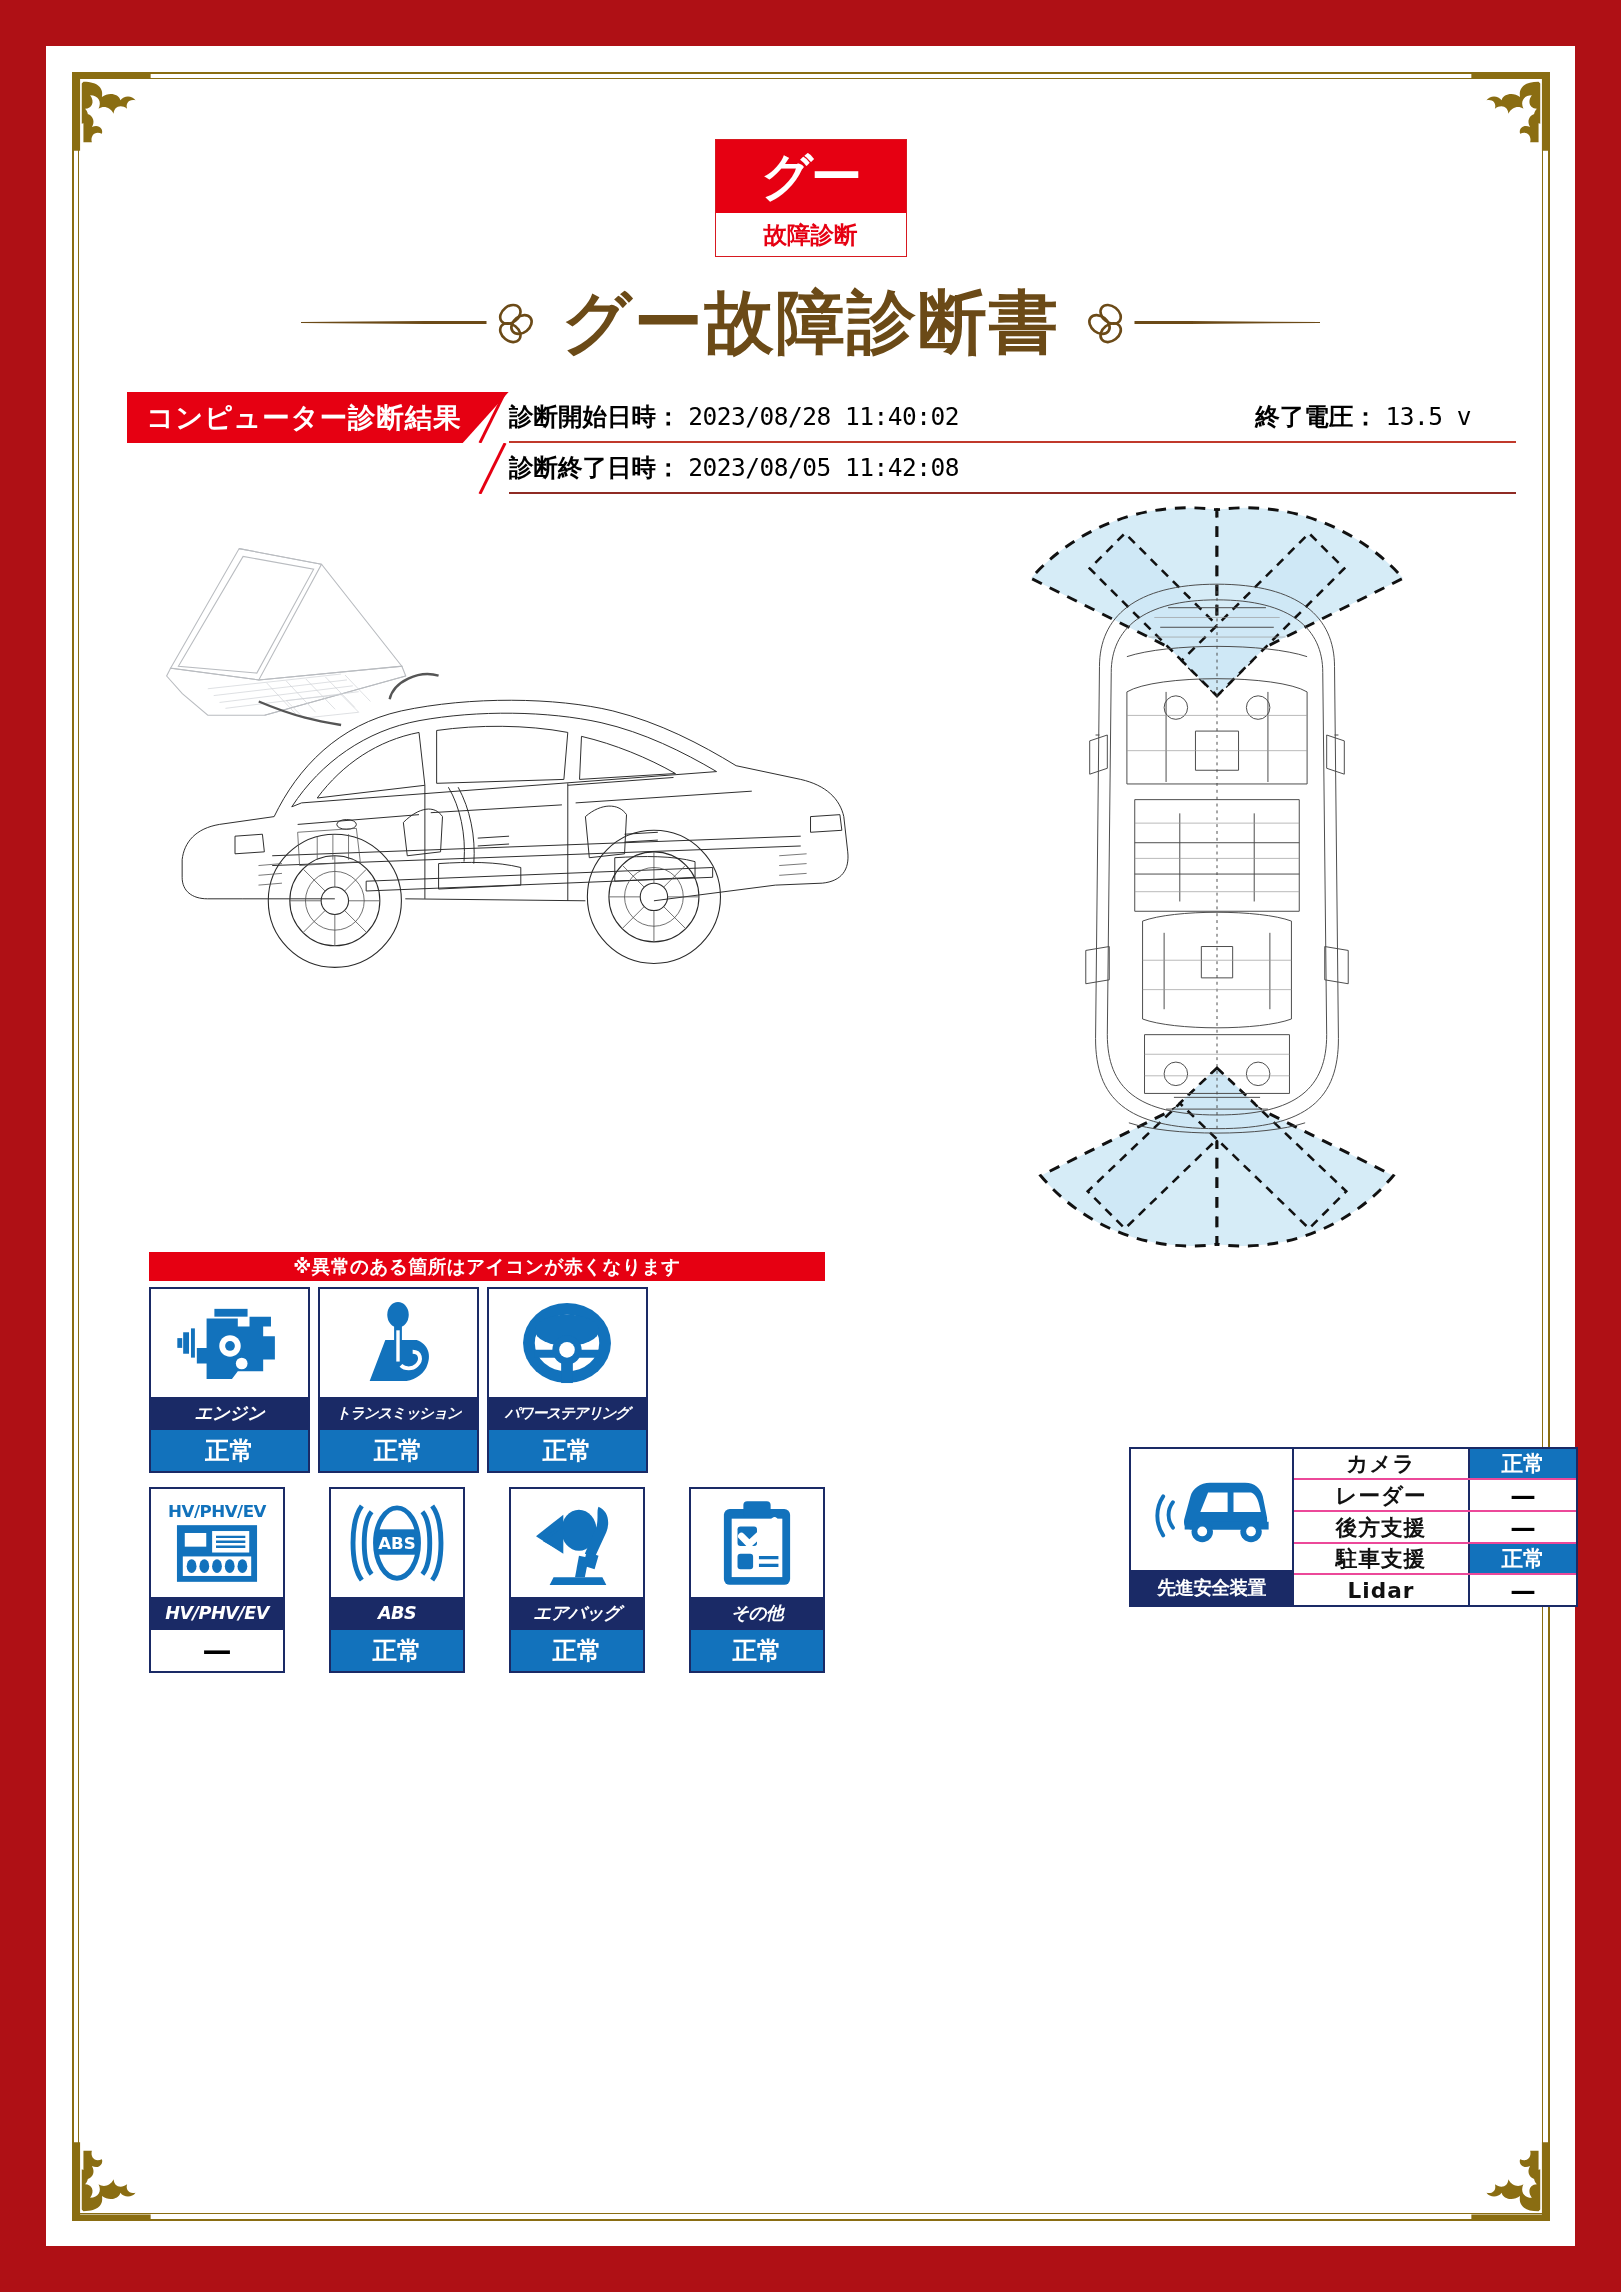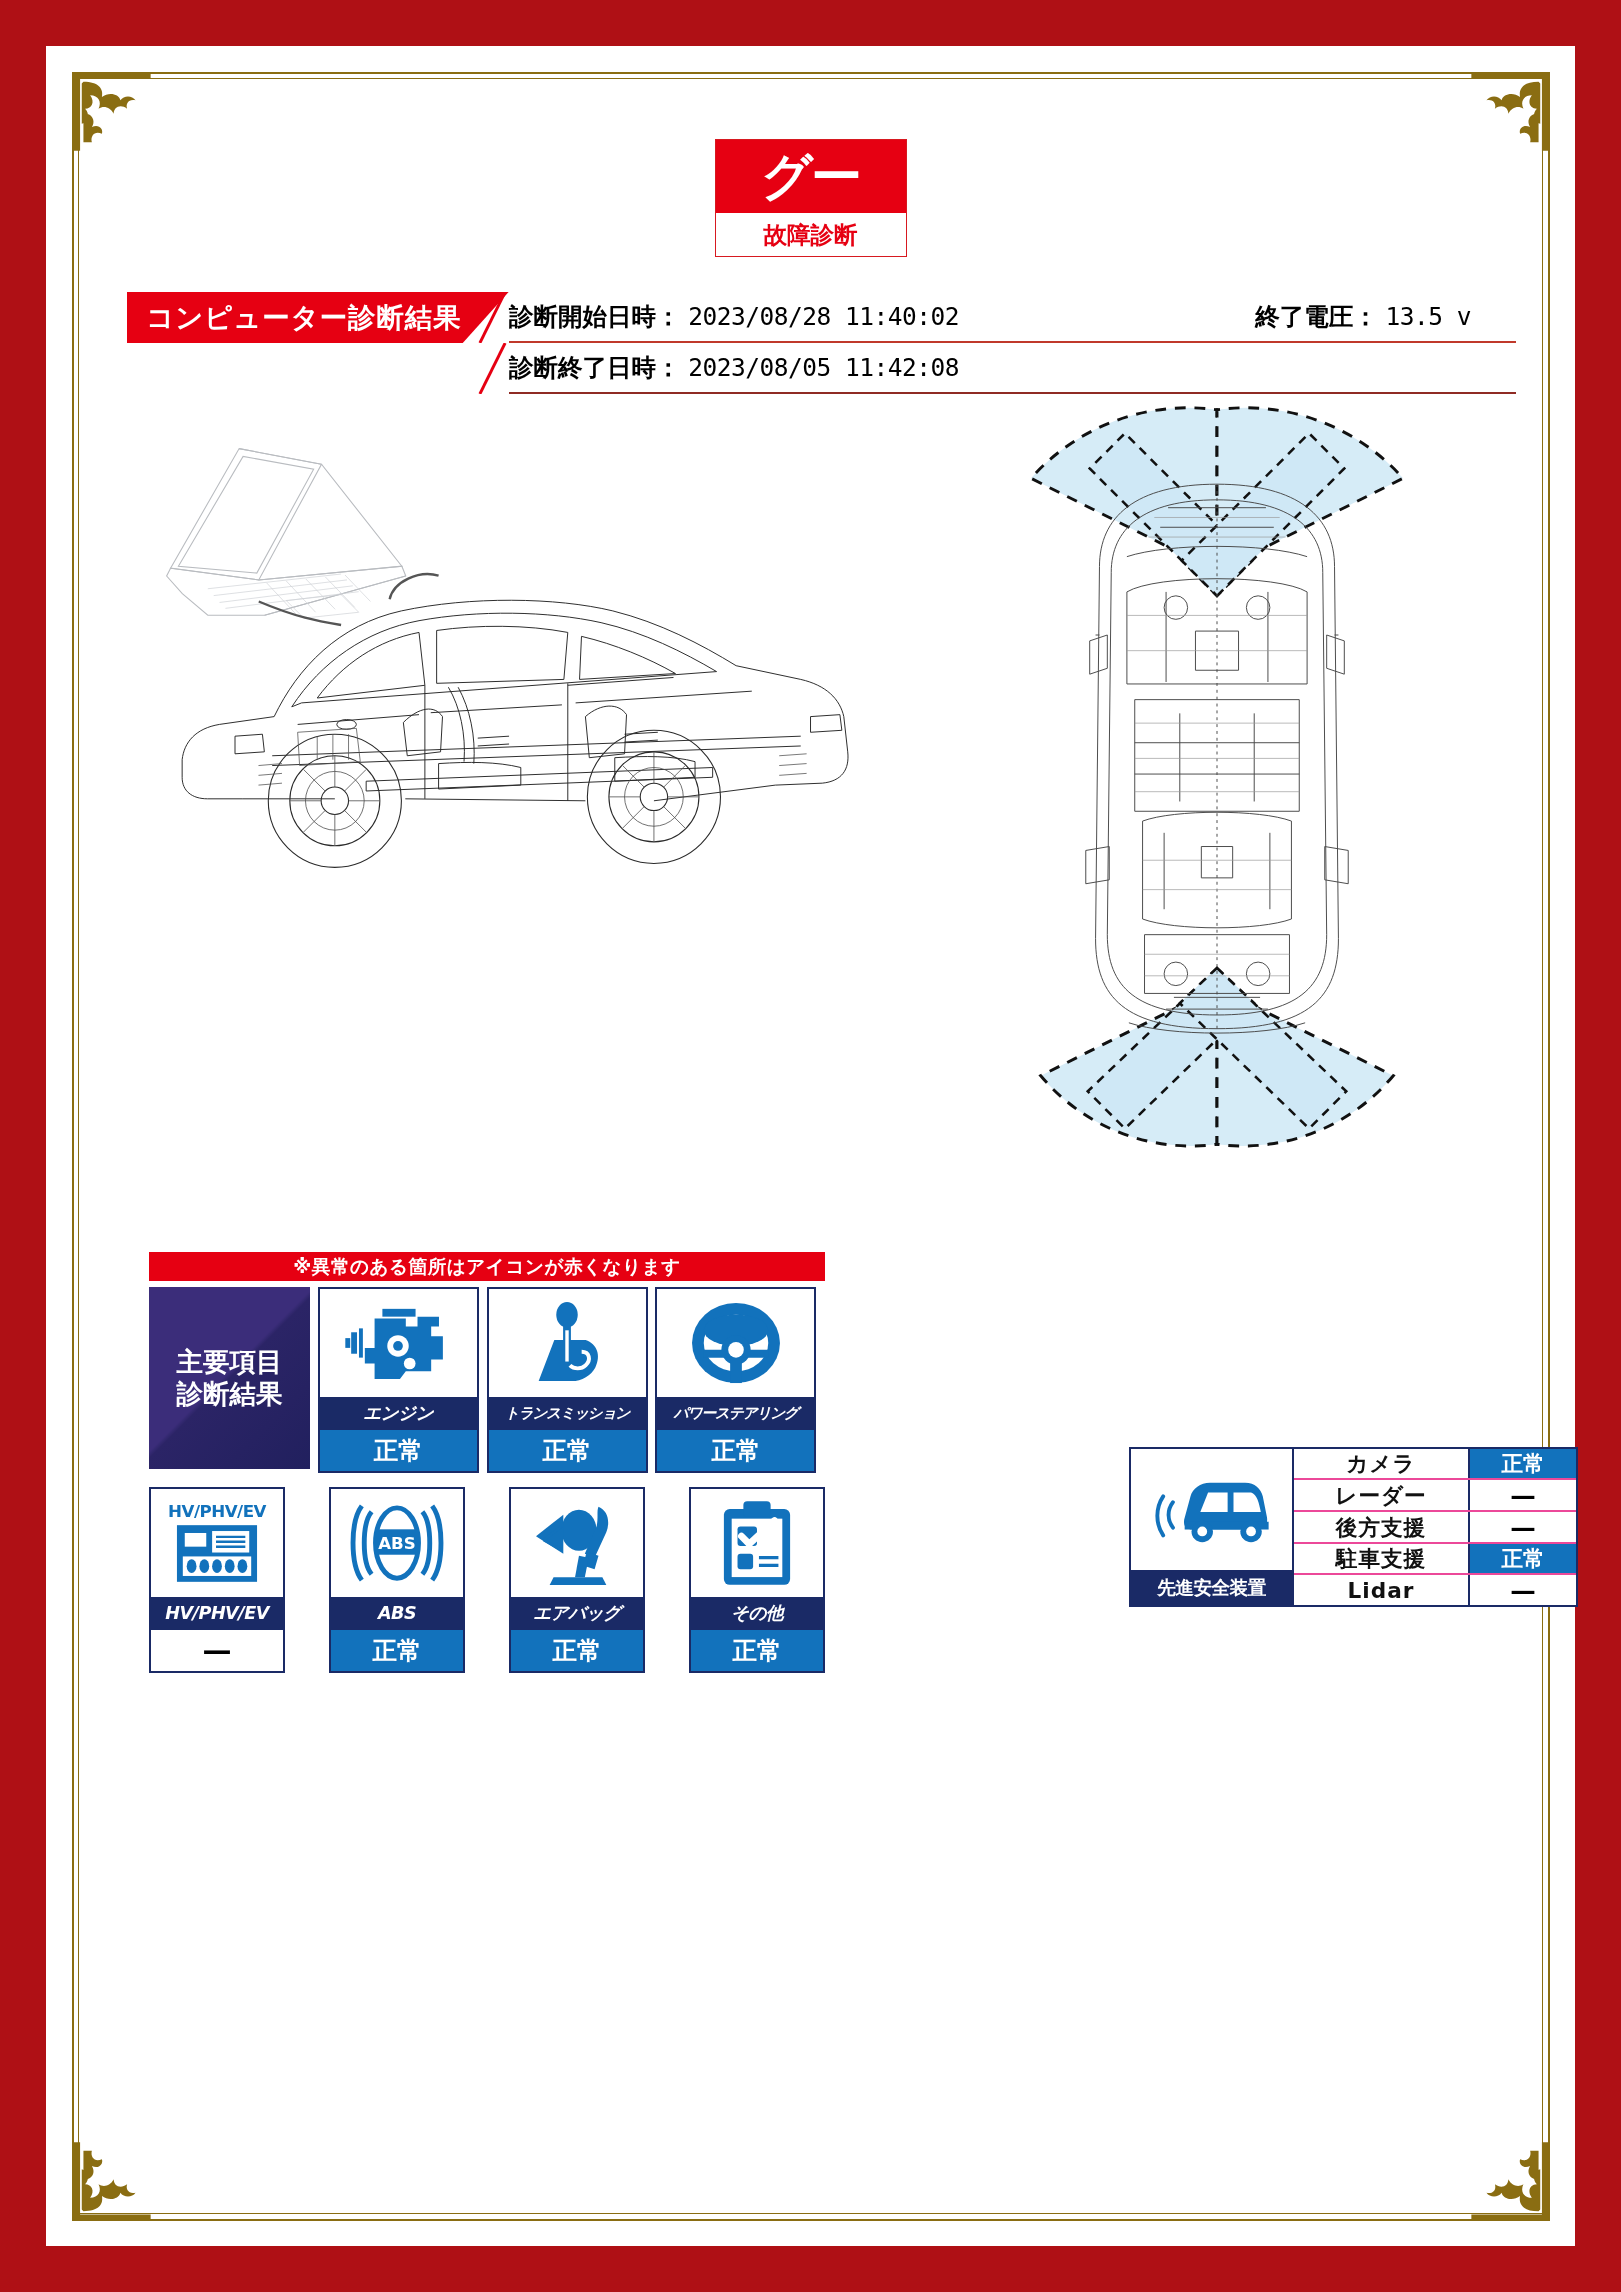--- a/index.html
+++ b/index.html
@@ -360,20 +360,43 @@
       <div class="logo">
         <div class="logo-top">
           <span class="logo-gu">グー</span>
         </div>
         <div class="logo-bot">
           <span class="logo-sub">故障診断</span>
         </div>
       </div>
     </div>
 
+    <div class="title-row">
+      <div class="title-rule"></div>
+      <div class="flourish">
+        <svg viewBox="0 0 60 56">
+          <g fill="none" stroke="currentColor" stroke-width="2.6">
+            <ellipse cx="20" cy="20" rx="11" ry="8" transform="rotate(-38 20 20)"></ellipse>
+            <ellipse cx="31" cy="30" rx="11" ry="8" transform="rotate(-38 31 30)"></ellipse>
+            <ellipse cx="20" cy="38" rx="11" ry="8" transform="rotate(38 20 38)"></ellipse>
+          </g>
+        </svg>
+      </div>
+      <div class="main-title">グー故障診断書</div>
+      <div class="flourish right">
+        <svg viewBox="0 0 60 56">
+          <g fill="none" stroke="currentColor" stroke-width="2.6">
+            <ellipse cx="20" cy="20" rx="11" ry="8" transform="rotate(-38 20 20)"></ellipse>
+            <ellipse cx="31" cy="30" rx="11" ry="8" transform="rotate(-38 31 30)"></ellipse>
+            <ellipse cx="20" cy="38" rx="11" ry="8" transform="rotate(38 20 38)"></ellipse>
+          </g>
+        </svg>
+      </div>
+      <div class="title-rule right"></div>
+    </div>
 
     <div class="info-band">
       <div class="ribbon">
         <span>コンピューター診断結果</span>
       </div>
       <div class="info-rows">
         <div class="info-row">
           <div class="slash">
             <svg viewBox="0 0 34 52" preserveAspectRatio="none">
                 <line x1="30" y1="0" x2="4" y2="52" stroke="#E60012" stroke-width="3"></line>
@@ -521,24 +544,20 @@
           </g>
         </svg>
       </div>
     </div>
 
     <div class="grid-block">
       <div class="warn-bar">※異常のある箇所はアイコンが赤くなります</div>
 
       <div class="icon-row">
 
-        <div class="hero-cell">
-          <span>主要項目</span>
-          <span>診断結果</span>
-        </div>
 
         <div class="cell">
           <div class="cell-art">
             <svg width="106" height="80" viewBox="0 0 108 82">
               <g fill="#1272BC">
                 <path d="M30 24 L30 16 L62 16 L62 24 L74 24 L74 14 L96 14 L96 24 L88 24 L88 34 L100 34 L100 58 L88 58 L88 70 L62 70 L56 78 L30 78 L30 62 L20 62 L20 46 L30 46 Z"></path>
                 <rect x="6" y="30" width="6" height="22"></rect>
                 <rect x="14" y="26" width="4" height="30"></rect>
                 <rect x="0" y="36" width="5" height="10"></rect>
                 <rect x="38" y="6" width="34" height="8"></rect>

